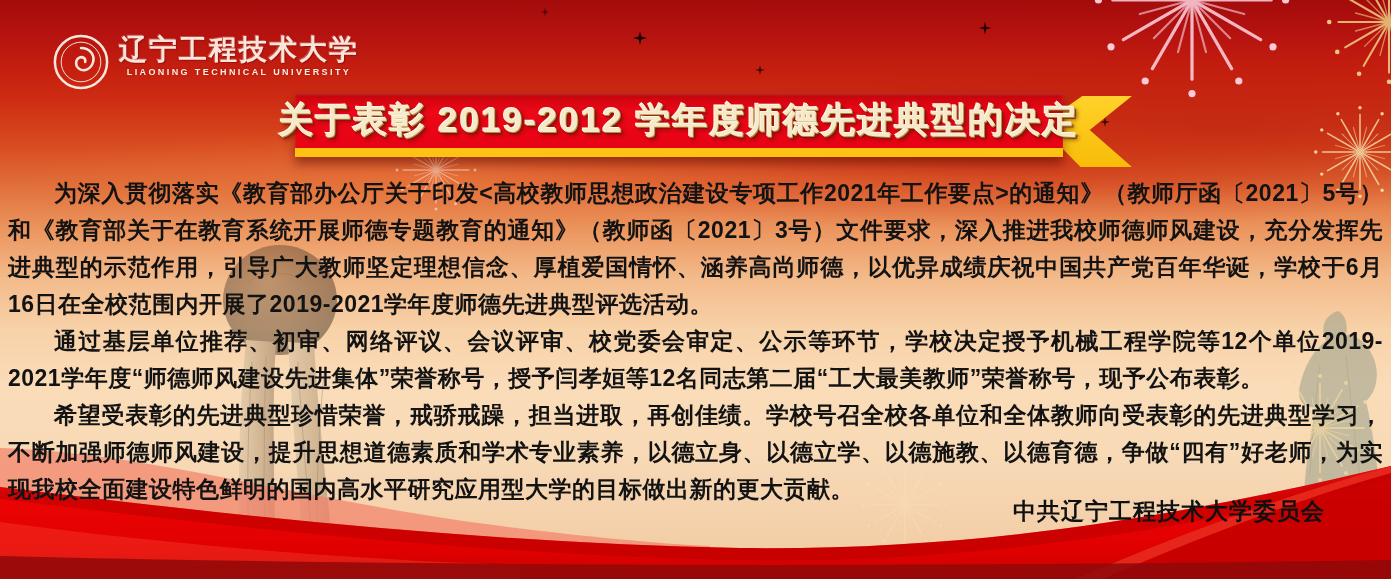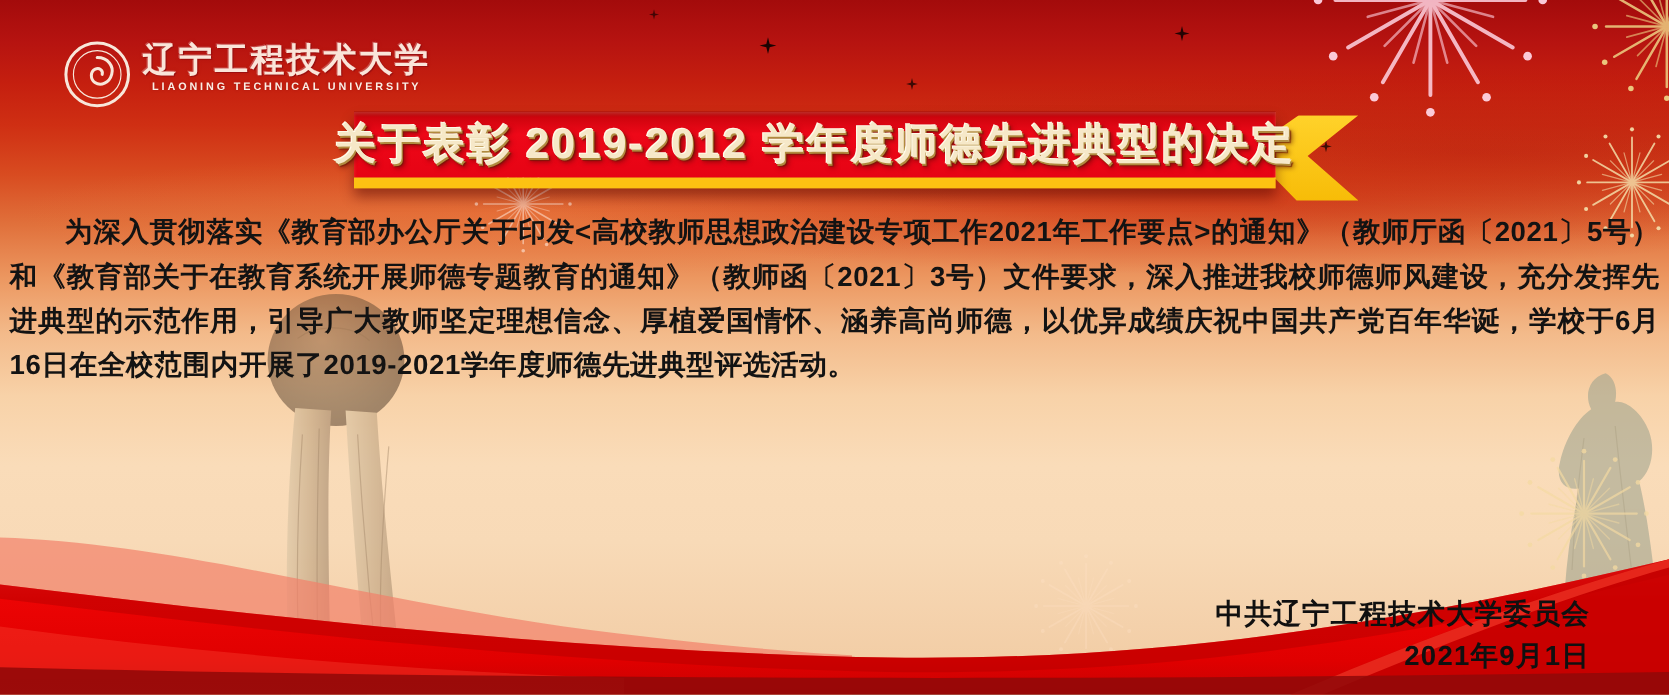--- a/index.html
+++ b/index.html
@@ -219,20 +219,21 @@
     </div>
   </div>
 
   <div class="banner-chevron"></div>
   <div class="banner-bar">
     <h1 class="banner-title">关于表彰 2019-2012 学年度师德先进典型的决定</h1>
   </div>
 
   <div class="doc-body">
     <p>为深入贯彻落实《教育部办公厅关于印发&lt;高校教师思想政治建设专项工作2021年工作要点&gt;的通知》（教师厅函〔2021〕5号）和《教育部关于在教育系统开展师德专题教育的通知》（教师函〔2021〕3号）文件要求，深入推进我校师德师风建设，充分发挥先进典型的示范作用，引导广大教师坚定理想信念、厚植爱国情怀、涵养高尚师德，以优异成绩庆祝中国共产党百年华诞，学校于6月16日在全校范围内开展了2019-2021学年度师德先进典型评选活动。</p>
+    <p>通过基层单位推荐、初审、网络评议、会议评审、校党委会审定、公示等环节，学校决定授予机械工程学院等12个单位2019-2021学年度“师德师风建设先进集体”荣誉称号，授予闫孝姮等12名同志第二届“工大最美教师”荣誉称号，现予公布表彰。</p>
+    <p>希望受表彰的先进典型珍惜荣誉，戒骄戒躁，担当进取，再创佳绩。学校号召全校各单位和全体教师向受表彰的先进典型学习，不断加强师德师风建设，提升思想道德素质和学术专业素养，以德立身、以德立学、以德施教、以德育德，争做“四有”好老师，为实现我校全面建设特色鲜明的国内高水平研究应用型大学的目标做出新的更大贡献。</p>
   </div>
 
   <div class="signature">
     <div>中共辽宁工程技术大学委员会</div>
-    <div>2021年9月1日</div>
   </div>
 
 </div>
 
 </body></html>

